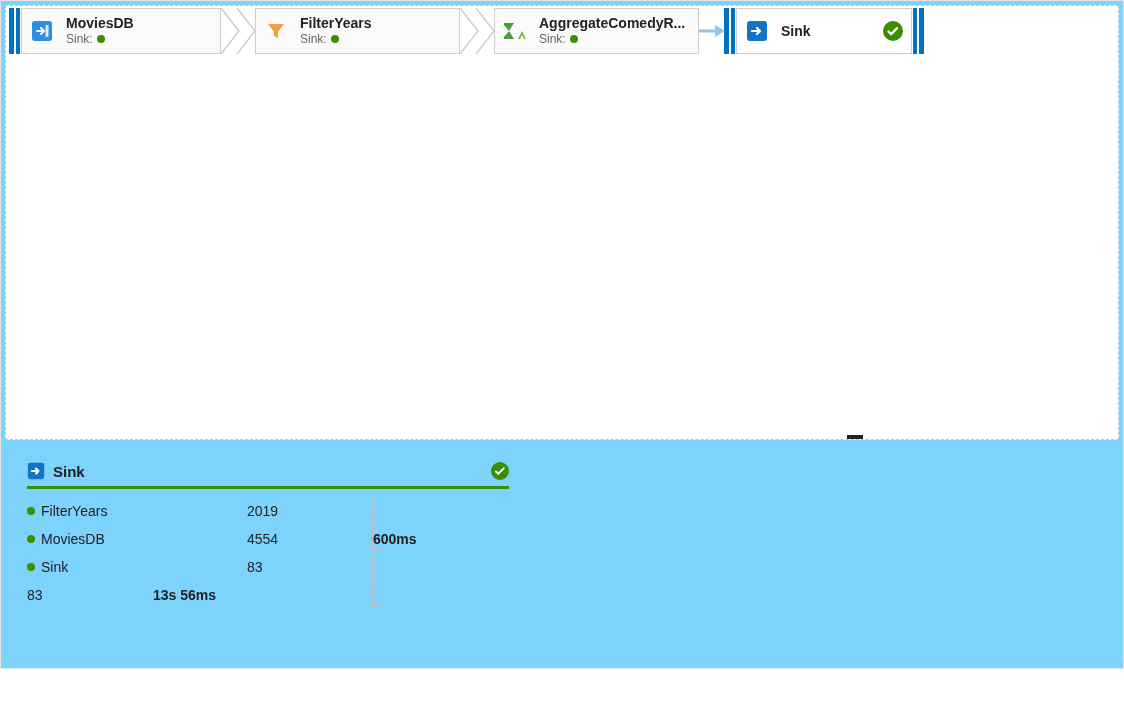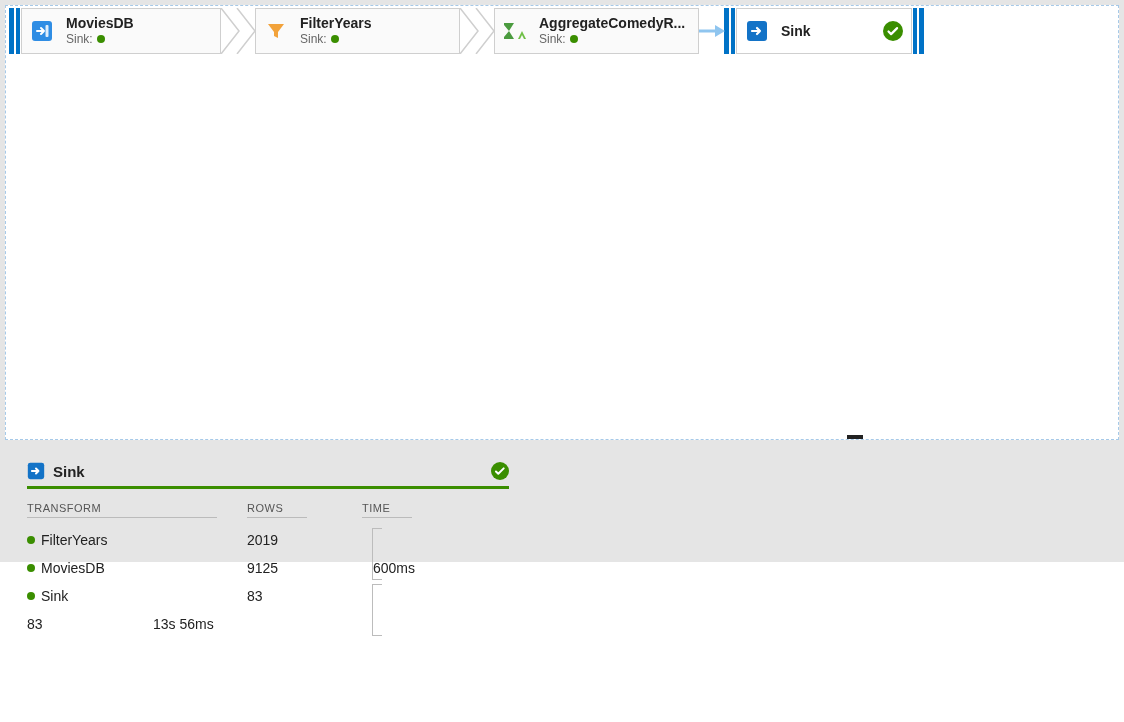--- a/index.html
+++ b/index.html
@@ -6,22 +6,22 @@
   body {
     font-family: "Segoe UI", Arial, sans-serif;
     background: #fff;
     width: 1124px;
     height: 722px;
     overflow: hidden;
   }
   .outer {
     border: 1px solid #e5e5e5;
     width: 1124px;
-    height: 562px;
-    background: #e5e5e5;
+    height: 669px;
+    background: #7dd3fc;
     position: relative;
   }
   
   .canvas {
     height: 435px;
     border: 1px dashed #a6c9e8;
     margin: 4px 4px 0 4px;
     background: #fff;
     position: relative;
     overflow: hidden;
@@ -105,21 +105,21 @@
   .col-transform { width: 190px; }
   .col-rows { width: 110px; }
   .col-time { width: 140px; }
   .rows { margin-top: 8px; }
   .row {
     display: flex; align-items: center; height: 28px; font-size: 14px; color: #222;
     position: relative;
   }
   .row .c1 { width: 220px; display: flex; align-items: center; gap: 6px; }
   .row .c2 { width: 110px; }
-  .row .c3 { width: 140px; }
+  .row .c3 { width: 140px; font-weight: bold; }
   .bracket {
     position: absolute;
     left: 345px;
     width: 10px;
     border-left: 1px solid #bcbcbc;
   }
   
   .ic-source svg, .ic-filter svg, .ic-agg svg, .ic-sink svg, .ic-check svg { display: block; }
 </style>
 </head>
@@ -245,48 +245,41 @@
           <span class="htitle">Sink</span>
         </div>
         <span class="ic-check">
           <svg width="18" height="18" viewBox="0 0 20 20">
               <circle cx="10" cy="10" r="10" fill="#3a8e00"></circle>
               <path d="M5.5 10.5l2.6 2.6 6-6" stroke="#fff" stroke-width="2.2" fill="none" stroke-linecap="round" stroke-linejoin="round"></path>
             </svg>
         </span>
       </div>
 
-      <div class="cols-head">
-        <div class="th col-transform">TRANSFORM</div>
-        <div style="width:30px"></div>
-        <div class="th col-rows" style="width:60px">ROWS</div>
-        <div style="width:55px"></div>
-        <div class="th col-time" style="width:50px">TIME</div>
-      </div>
 
       <div class="rows" style="position:relative;">
 
         <div class="bracket" style="top:2px; height:52px; border-top:1px solid #bcbcbc; border-bottom:1px solid #bcbcbc;"></div>
 
         <div class="bracket" style="top:58px; height:52px; border-top:1px solid #bcbcbc; border-bottom:1px solid #bcbcbc;"></div>
 
         <div class="row">
           <div class="c1">
               <span class="dot-green"></span>
               <span>FilterYears</span>
             </div>
           <div class="c2">2019</div>
           <div class="c3"></div>
         </div>
         <div class="row">
           <div class="c1">
               <span class="dot-green"></span>
               <span>MoviesDB</span>
             </div>
-          <div class="c2">9125</div>
+          <div class="c2">4554</div>
           <div class="c3" style="padding-left:16px">600ms</div>
         </div>
         <div class="row">
           <div class="c1">
               <span class="dot-green"></span>
               <span>Sink</span>
             </div>
           <div class="c2">83</div>
           <div class="c3"></div>
         </div>

